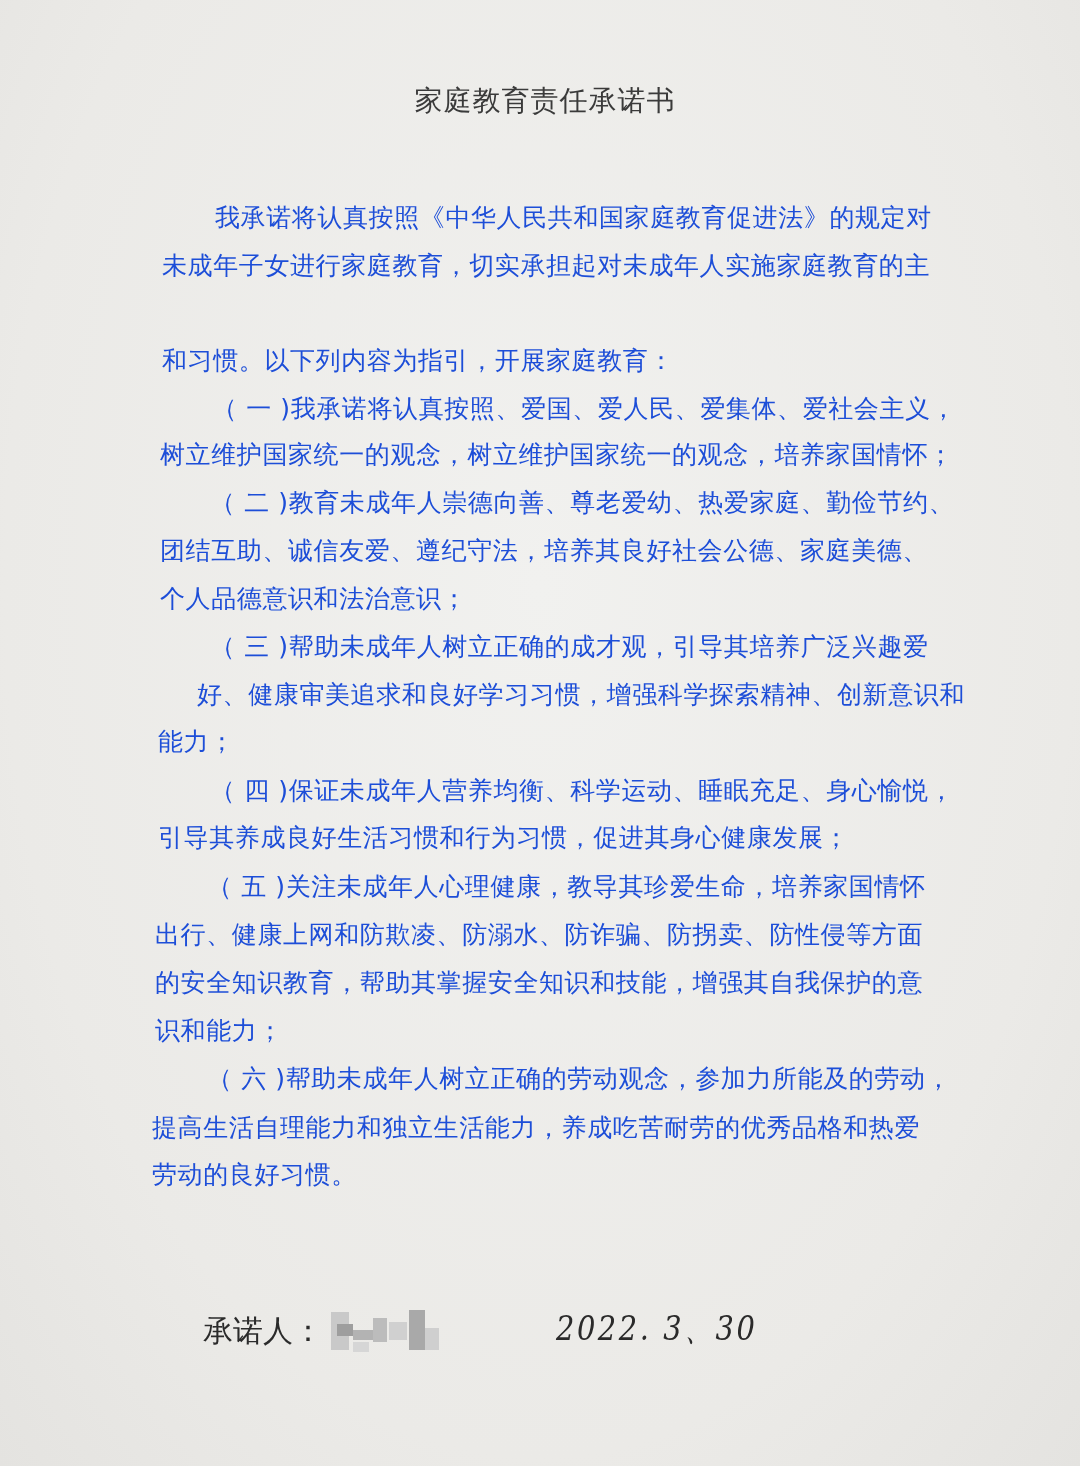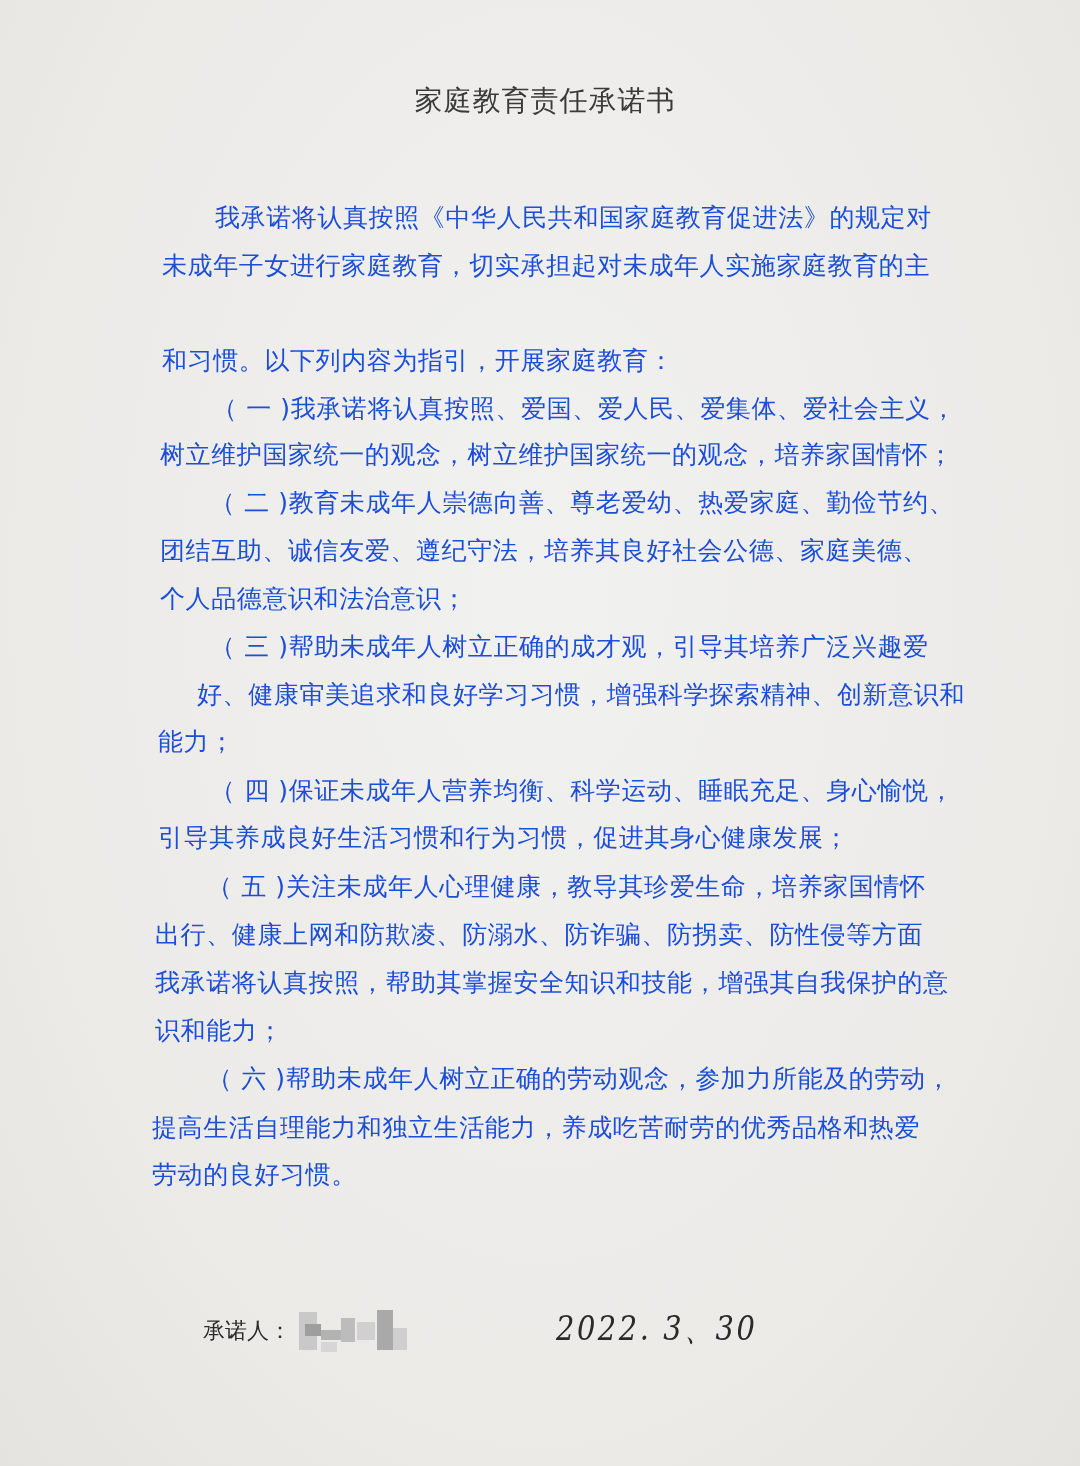--- a/index.html
+++ b/index.html
@@ -37,21 +37,21 @@
       font-size: 25px;
       line-height: 30px;
       white-space: nowrap;
       color: #1d4ed8;
       letter-spacing: 0.6px;
     }
     .signer {
       position: absolute;
       left: 203px;
       top: 1310px;
-      font-size: 22px;
+      font-size: 30px;
       color: #2b2b2b;
       display: flex;
       align-items: center;
     }
     .redacted {
       display: inline-block;
       position: relative;
       width: 110px;
       height: 42px;
       margin-left: 8px;
@@ -93,21 +93,21 @@
 
   <div class="line" style="left:210px;top:632px;">（ 三 )帮助未成年人树立正确的成才观，引导其培养广泛兴趣爱</div>
   <div class="line" style="left:158px;top:680px;margin-left:39px;">好、健康审美追求和良好学习习惯，增强科学探索精神、创新意识和</div>
   <div class="line" style="left:158px;top:727px;">能力；</div>
 
   <div class="line" style="left:210px;top:776px;">（ 四 )保证未成年人营养均衡、科学运动、睡眠充足、身心愉悦，</div>
   <div class="line" style="left:158px;top:823px;">引导其养成良好生活习惯和行为习惯，促进其身心健康发展；</div>
 
   <div class="line" style="left:207px;top:872px;">（ 五 )关注未成年人心理健康，教导其珍爱生命，培养家国情怀</div>
   <div class="line" style="left:155px;top:920px;">出行、健康上网和防欺凌、防溺水、防诈骗、防拐卖、防性侵等方面</div>
-  <div class="line" style="left:155px;top:968px;">我承诺将认真按照，帮助其掌握安全知识和技能，增强其自我保护的意</div>
+  <div class="line" style="left:155px;top:968px;">的安全知识教育，帮助其掌握安全知识和技能，增强其自我保护的意</div>
   <div class="line" style="left:155px;top:1016px;">识和能力；</div>
 
   <div class="line" style="left:207px;top:1064px;">（ 六 )帮助未成年人树立正确的劳动观念，参加力所能及的劳动，</div>
   <div class="line" style="left:152px;top:1113px;">提高生活自理能力和独立生活能力，养成吃苦耐劳的优秀品格和热爱</div>
   <div class="line" style="left:152px;top:1160px;">劳动的良好习惯。</div>
 
   <div class="signer">
     <span>承诺人：</span>
     <span class="redacted">
       <span style="left:0;top:2px;width:18px;height:38px;background:#c9c9c9;"></span>

